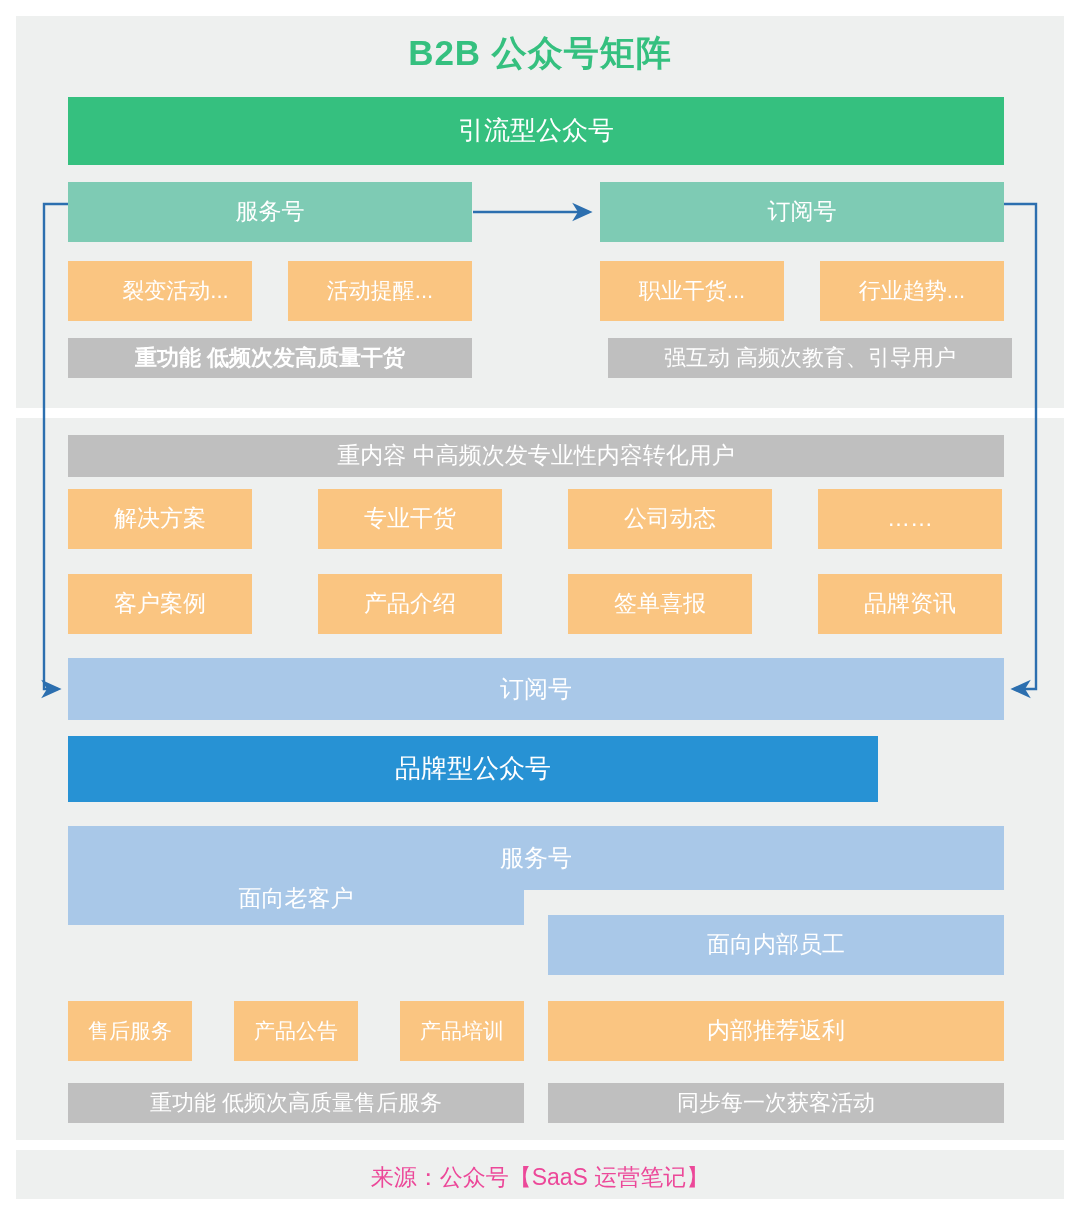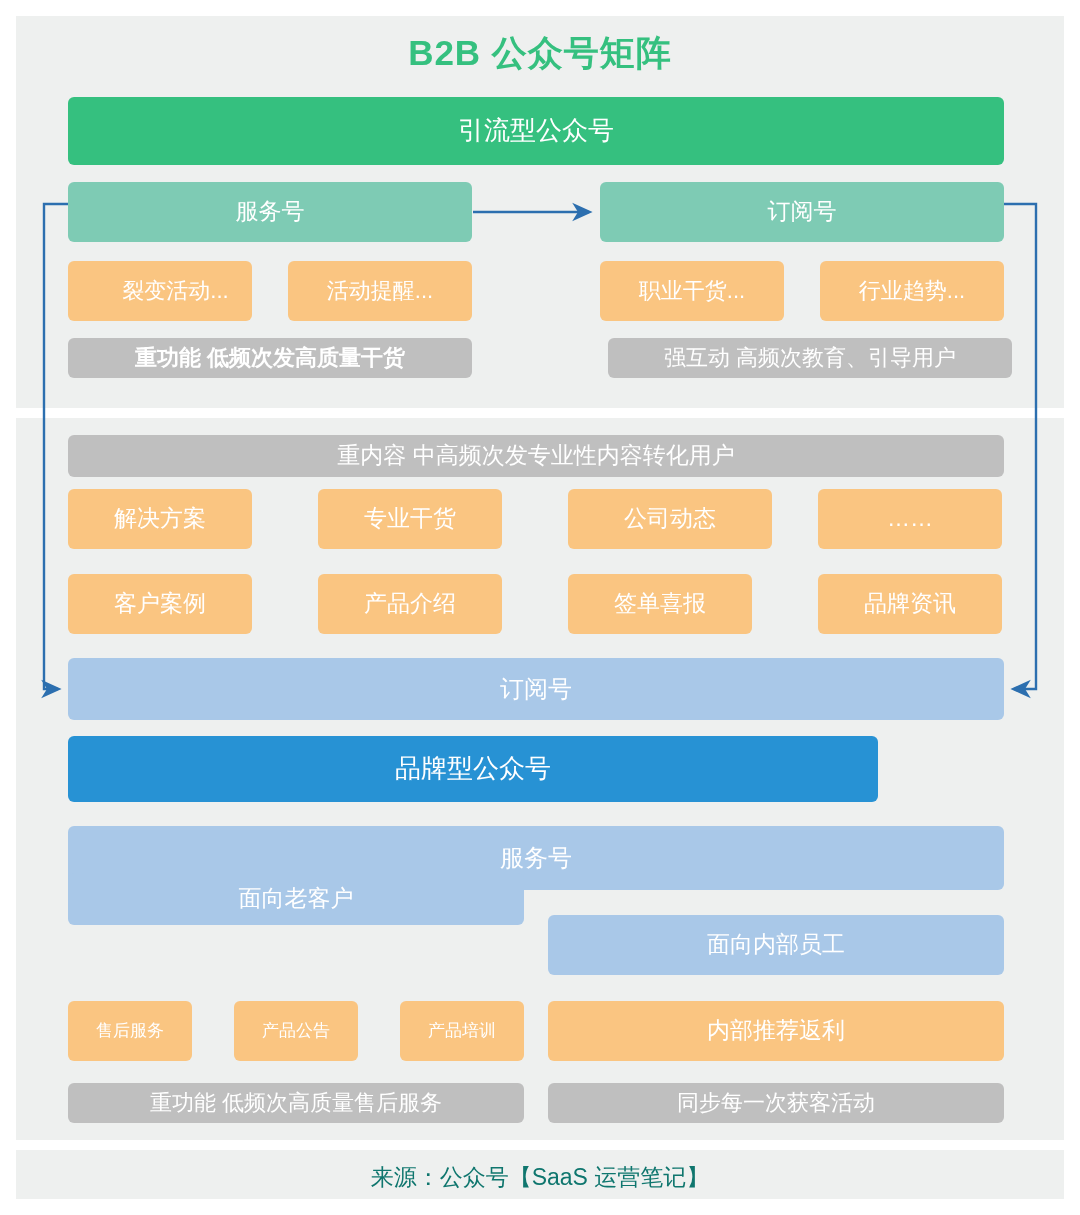--- a/index.html
+++ b/index.html
@@ -48,42 +48,41 @@
   
   .box {
     position: absolute;
     display: flex;
     align-items: center;
     justify-content: center;
     color: #ffffff;
     box-sizing: border-box;
     text-align: center;
     line-height: 1.2;
-    border-radius: 6px;
   }
   .green    { background: #35C07F; }
   .teal     { background: #7ECBB4; }
   .orange   { background: #FAC581; }
   .grey     { background: #BFBFBF; }
   .blue     { background: #2792D4; }
   .lblue    { background: #A9C8E8; }
 
   .fs26 { font-size: 26px; }
   .fs24 { font-size: 24px; }
   .fs23 { font-size: 23px; }
   .fs22 { font-size: 22px; }
-  .fs21 { font-size: 17px; }
+  .fs21 { font-size: 21px; }
 
   
   .footer-text {
     position: absolute;
     left: 0; top: 1162px;
     width: 1080px;
     text-align: center;
-    color: #0f766e;
+    color: #ec4899;
     font-size: 23px;
   }
 
   
   .conn {
     position: absolute;
     left: 0; top: 0;
     width: 1080px;
     height: 1215px;
     pointer-events: none;

